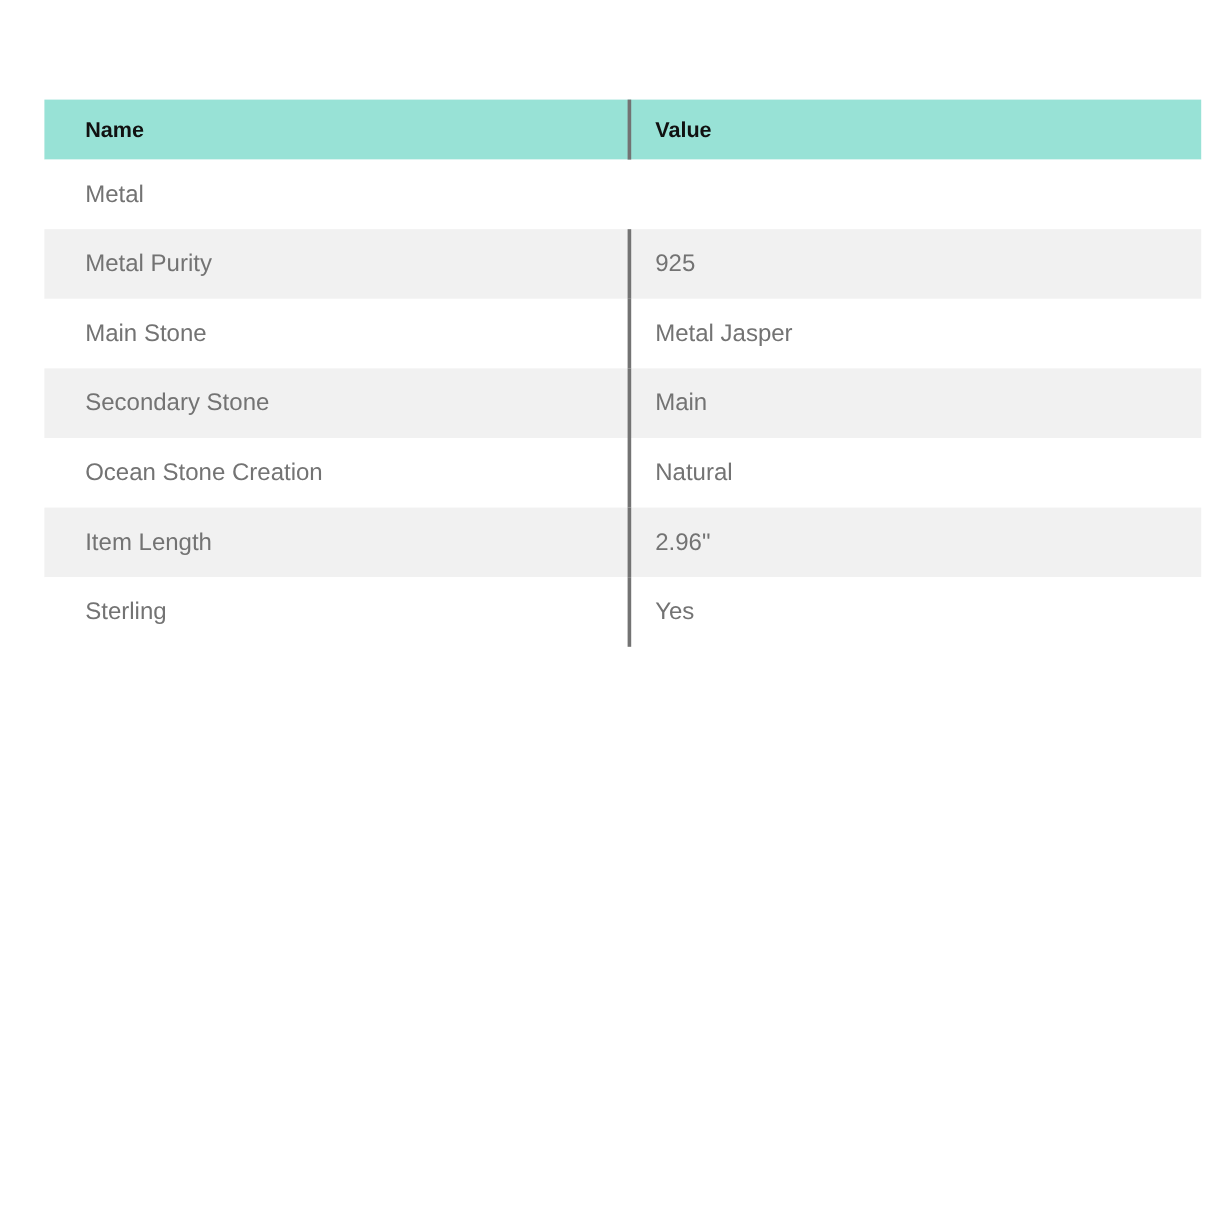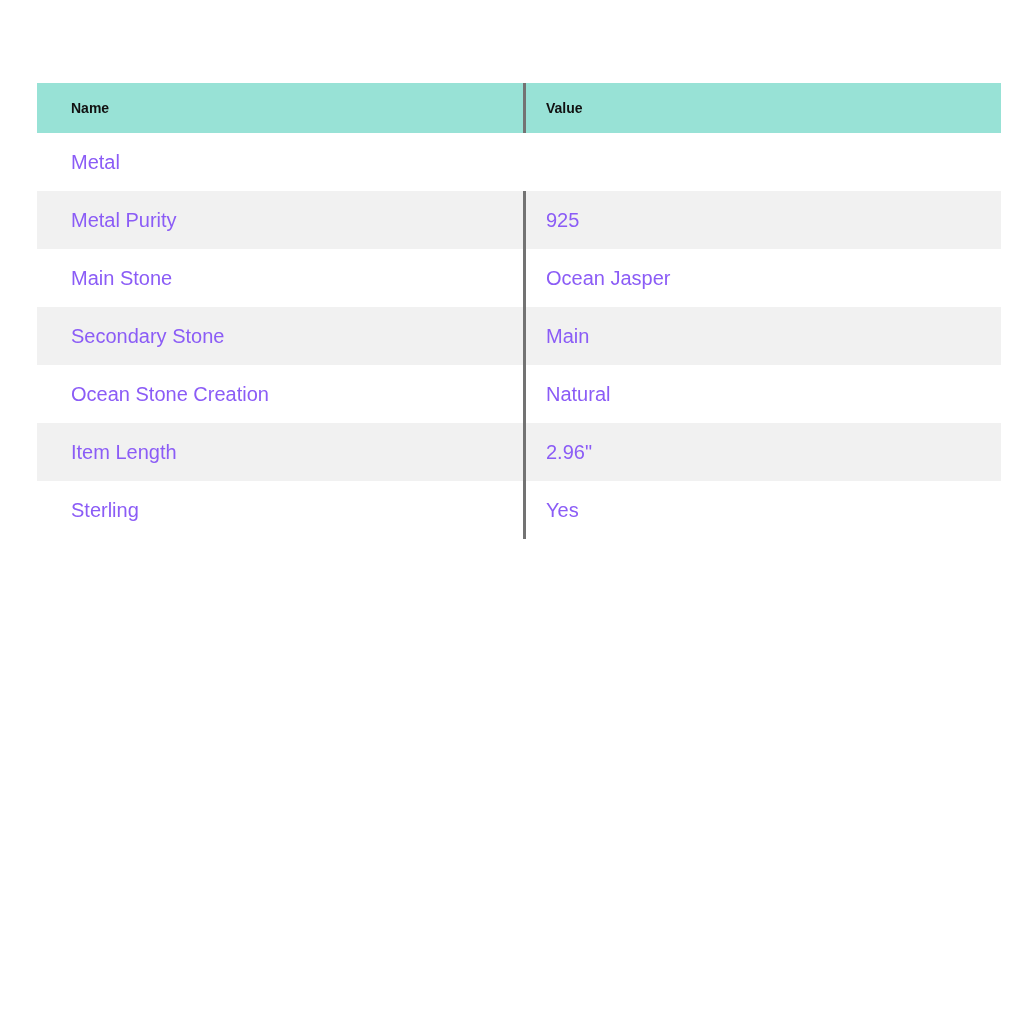--- a/index.html
+++ b/index.html
@@ -34,37 +34,37 @@
     background: #98e2d6;
   }
   .tbody .trow:nth-child(even) {
     background: #f1f1f1;
   }
   .cell {
     display: flex;
     align-items: center;
     box-sizing: border-box;
     font-size: 20px;
-    color: #8b5cf6;
+    color: #737373;
     white-space: nowrap;
     overflow: hidden;
   }
   .cell.name-col {
     width: 486px;
     flex: 0 0 486px;
     padding-left: 34px;
   }
   .cell.value-col {
     flex: 1 1 auto;
     border-left: 3px solid #737373;
     padding-left: 20px;
   }
   .trow.header .cell {
     font-weight: bold;
-    font-size: 14px;
+    font-size: 18px;
     color: #111111;
     text-align: right;
   }
 </style>
 </head>
 <body>
 
 <div class="page">
   <div class="spec-table">
 
@@ -76,21 +76,21 @@
     <div class="tbody">
       <div class="trow">
         <div class="cell name-col">Metal</div>
       </div>
       <div class="trow">
         <div class="cell name-col">Metal Purity</div>
         <div class="cell value-col">925</div>
       </div>
       <div class="trow">
         <div class="cell name-col">Main Stone</div>
-        <div class="cell value-col">Ocean Jasper</div>
+        <div class="cell value-col">Metal Jasper</div>
       </div>
       <div class="trow">
         <div class="cell name-col">Secondary Stone</div>
         <div class="cell value-col">Main</div>
       </div>
       <div class="trow">
         <div class="cell name-col">Ocean Stone Creation</div>
         <div class="cell value-col">Natural</div>
       </div>
       <div class="trow">

